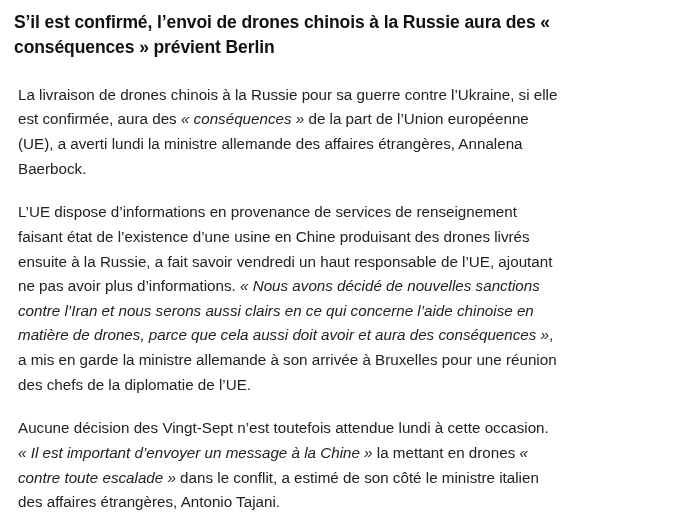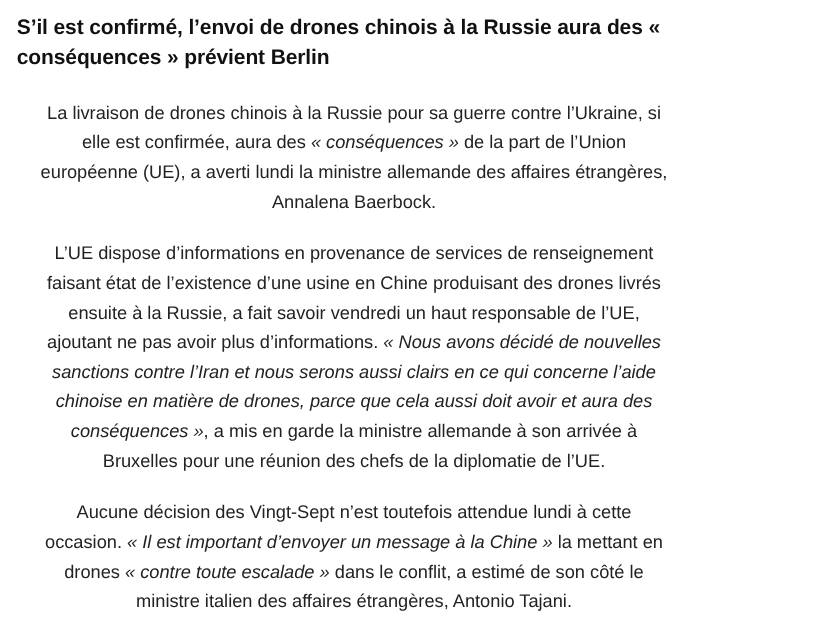--- a/index.html
+++ b/index.html
@@ -25,22 +25,22 @@
     line-height: 1.45;
     color: #111111;
     margin: 0 0 22px 0;
     letter-spacing: -0.1px;
     max-width: 570px;
   }
   .para {
     font-size: 15.2px;
     line-height: 1.62;
     color: #222222;
-    margin: 0 0 19px 16px;
-    text-align: center;
+    margin: 0 0 19px 4px;
+    text-align: left;
   }
   .para em {
     font-style: italic;
   }
 </style>
 </head>
 <body>
 
 <div class="article">
   <h1 class="headline">S’il est confirmé, l’envoi de drones chinois à la Russie aura des « conséquences » prévient Berlin</h1>

